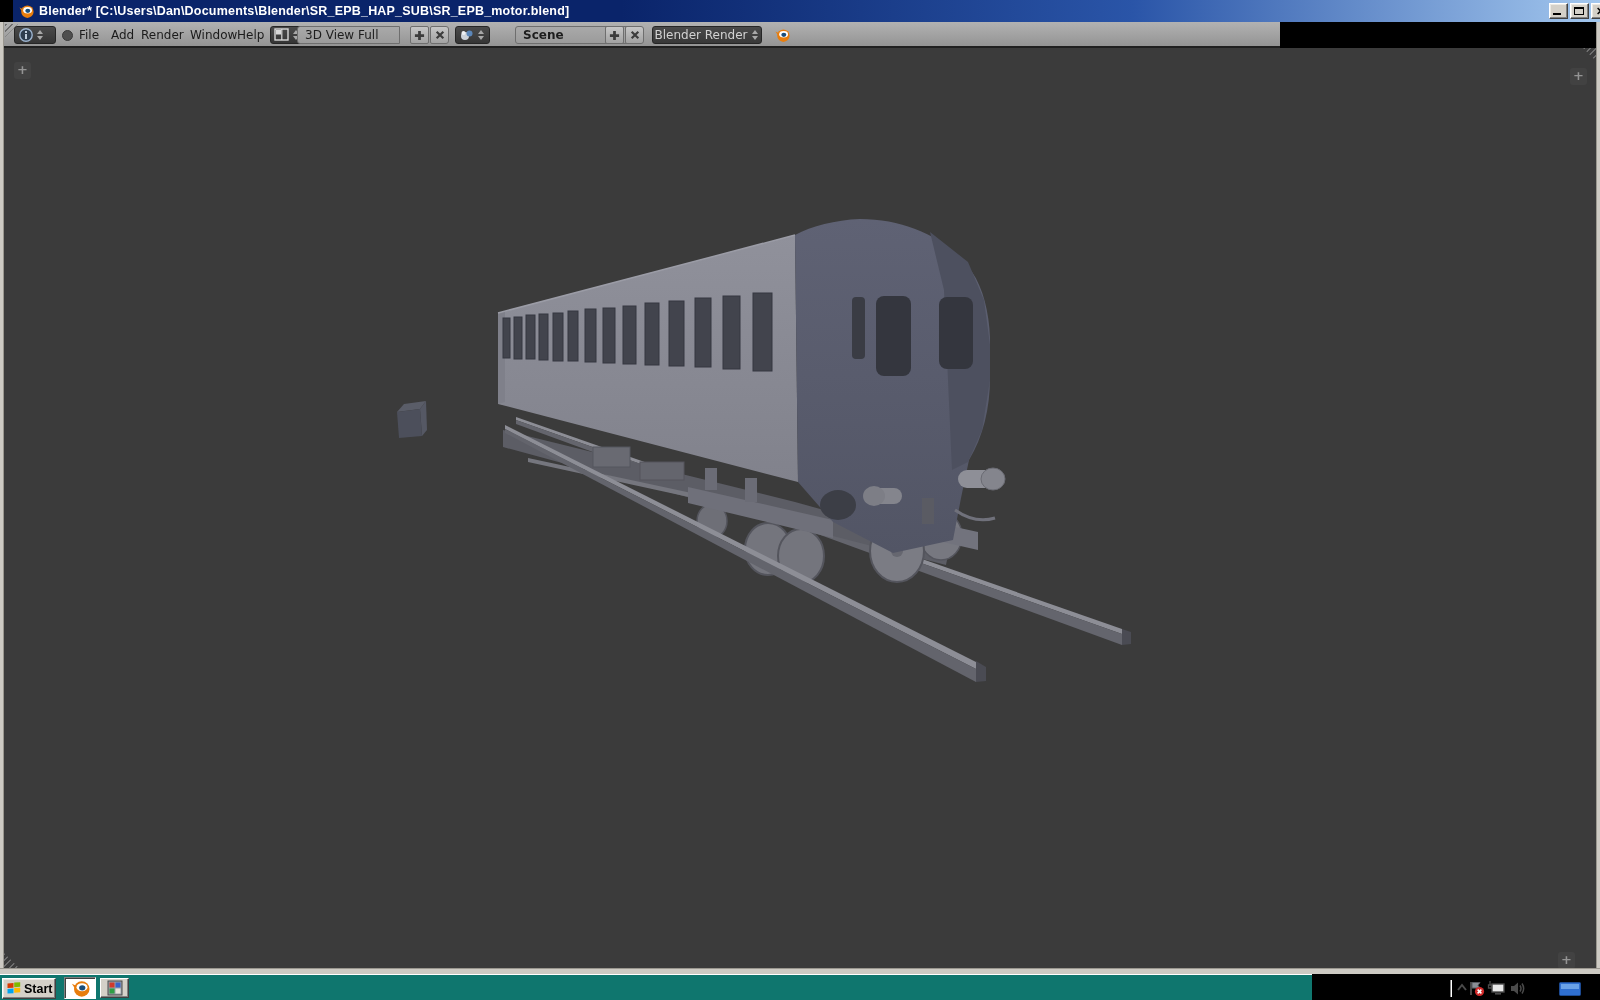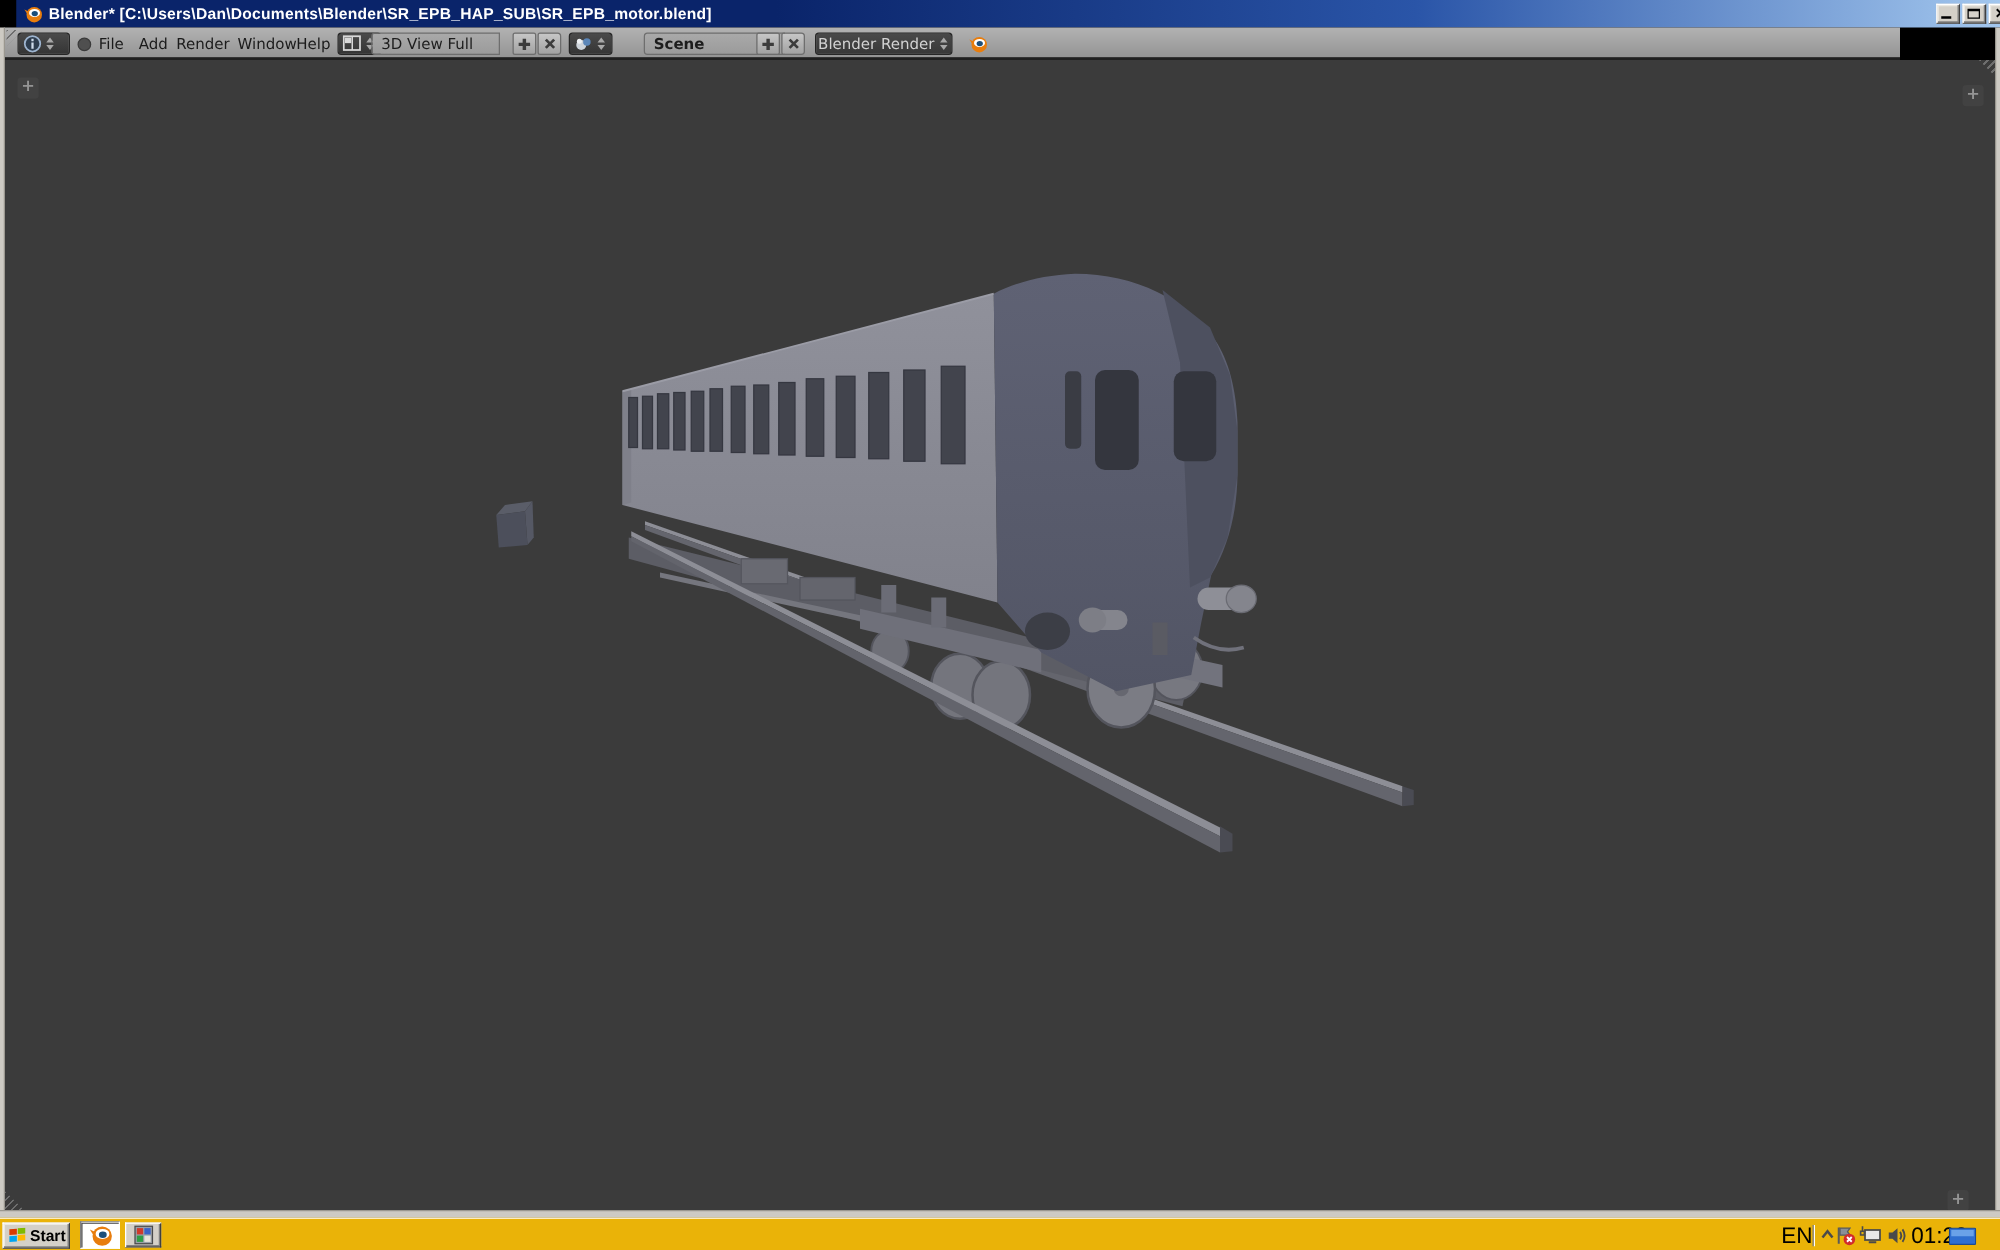--- a/index.html
+++ b/index.html
@@ -23,21 +23,21 @@
   .glyph-close { position:absolute; left:0; top:0; width:100%; height:100%;
     font:bold 11px "Liberation Sans",sans-serif; color:#000; text-align:center; line-height:14px; }
 
   
   .wborder { position:absolute; background:#cdcac3; }
   .wb-left  { left:0; top:22px; width:4px;  height:946px; border-right:1px solid #9a978f; }
   .wb-right { left:1596px; top:22px; width:4px; height:946px; border-left:1px solid #9a978f; }
   .wb-bottom{ left:0; top:968px; width:1600px; height:6px; border-top:1px solid #9a978f; }
 
   
-  .bheader { position:absolute; left:4px; top:22px; width:1516px; height:26px;
+  .bheader { position:absolute; left:4px; top:22px; width:1276px; height:26px;
     background:linear-gradient(#b2b2b2,#949494); border-bottom:2px solid #202020; }
   .corner-stripes { position:absolute; background:
     repeating-linear-gradient(135deg,#6e6e6e 0 1.5px,transparent 1.5px 4.5px); }
   .cs-header { left:1px; top:2px; width:13px; height:13px; clip-path:polygon(0 0,100% 0,0 100%); }
   .hdr-item { position:absolute; top:4px; height:18px; }
   .dark-btn { background:linear-gradient(#4a4a4a,#353535); border:1px solid #262626;
     border-radius:3px; display:flex; align-items:center; }
   .menu-label { position:absolute; top:0; height:26px; line-height:26px;
     font-size:12px; color:#1b1b1b; cursor:default; }
   .arrows { display:flex; flex-direction:column; justify-content:center; gap:2px; margin:0 3px; }
@@ -58,22 +58,22 @@
   .stats-text { position:absolute; top:0; height:26px; line-height:26px; font-size:12px; color:#191919; white-space:nowrap; }
 
   
   .viewport { position:absolute; left:4px; top:48px; width:1592px; height:920px; background:#3b3b3b; overflow:hidden; }
   .vp-plus { position:absolute; width:17px; height:17px; background:#424242; border-radius:3px;
     color:#949494; font:bold 13px "DejaVu Sans",sans-serif; text-align:center; line-height:16px; }
   .cs-vp-bl { left:0; bottom:0; width:15px; height:15px; clip-path:polygon(0 0,0 100%,100% 100%); }
   .cs-vp-tr { right:0; top:0; width:13px; height:13px; clip-path:polygon(0 0,100% 0,100% 100%); }
 
   
-  .taskbar { position:absolute; left:0; top:974px; width:1600px; height:26px;
-    background:#eab308; border-top:1px solid #fff;
+  .taskbar { position:absolute; left:0; top:974px; width:1312px; height:26px;
+    background:#0f766e; border-top:1px solid #fff;
     font-family:"Liberation Sans",sans-serif; }
   .start-btn { position:absolute; left:2px; top:3px; width:54px; height:21px; background:#d4d0c8;
     border:1px solid; border-color:#fff #404040 #404040 #fff; box-shadow:inset -1px -1px 0 #808080, inset 1px 1px 0 #ece9e2;
     display:flex; align-items:center; padding-left:4px; gap:3px; }
   .start-label { font-weight:bold; font-size:12.5px; color:#000; }
   .ql-btn { position:absolute; display:flex; align-items:center; justify-content:center; }
   .ql-active { left:64px; top:2px; width:32px; height:22px; background:#fff;
     border:1px solid; border-color:#808080 #fff #fff #808080; box-shadow:inset 1px 1px 0 #404040; }
   .ql-raised { left:100px; top:3px; width:29px; height:20px; background:#d4d0c8;
     border:1px solid; border-color:#fff #404040 #404040 #fff; box-shadow:inset -1px -1px 0 #808080; }

